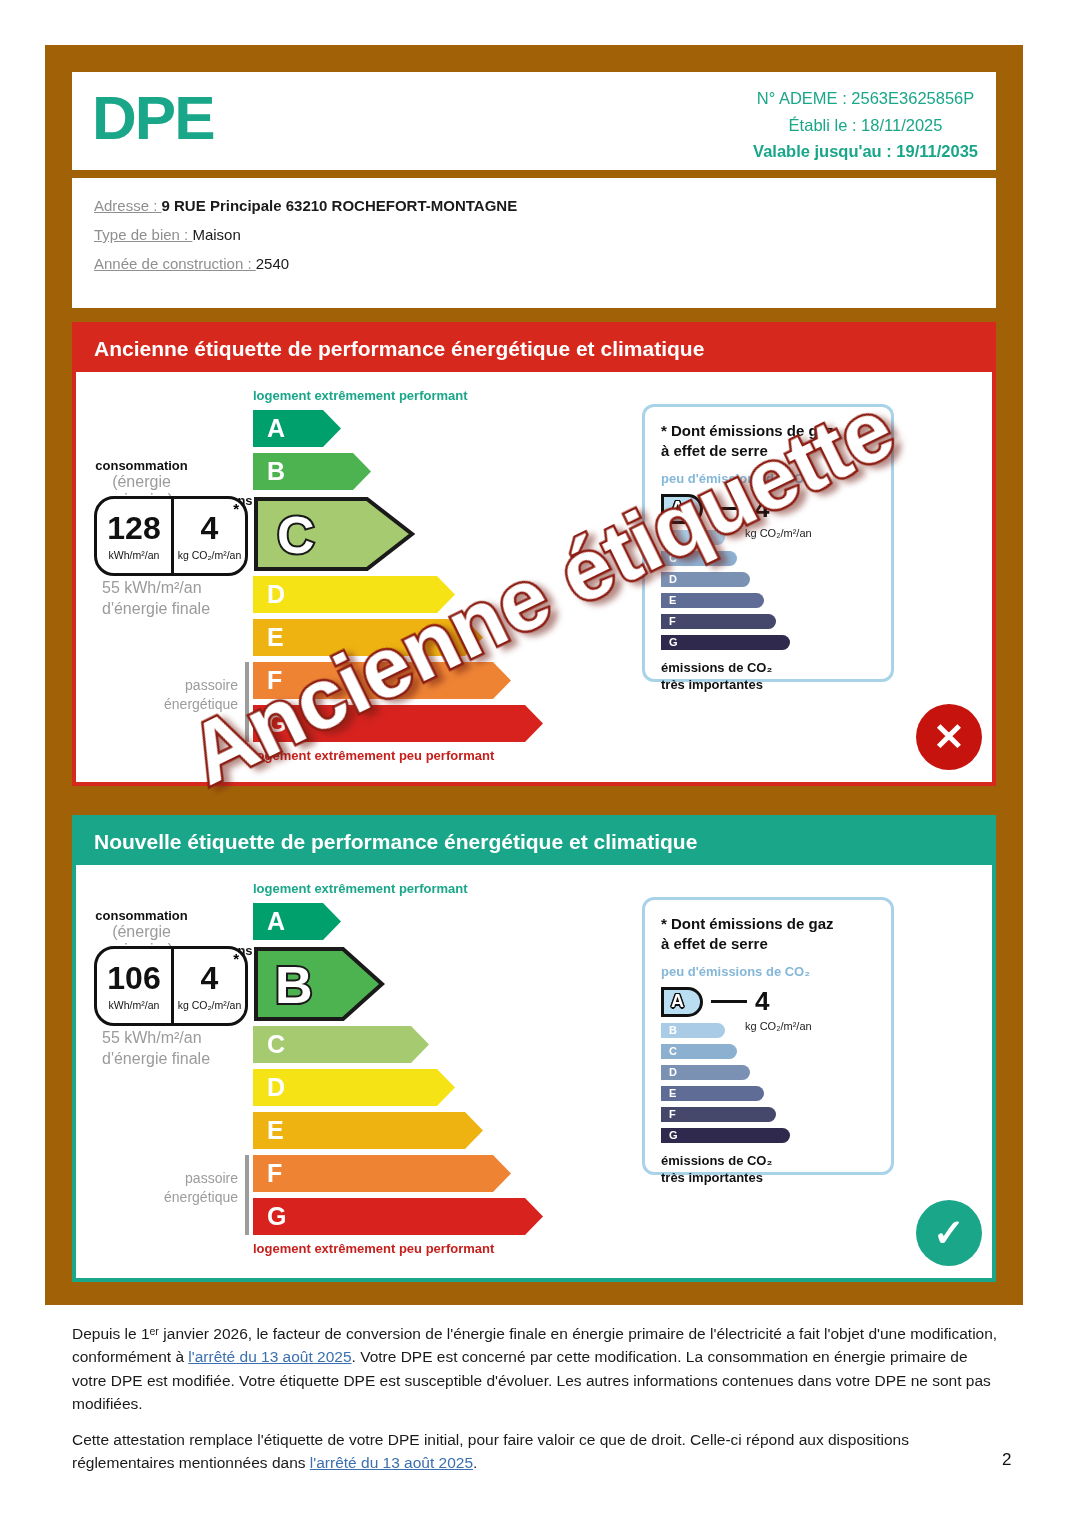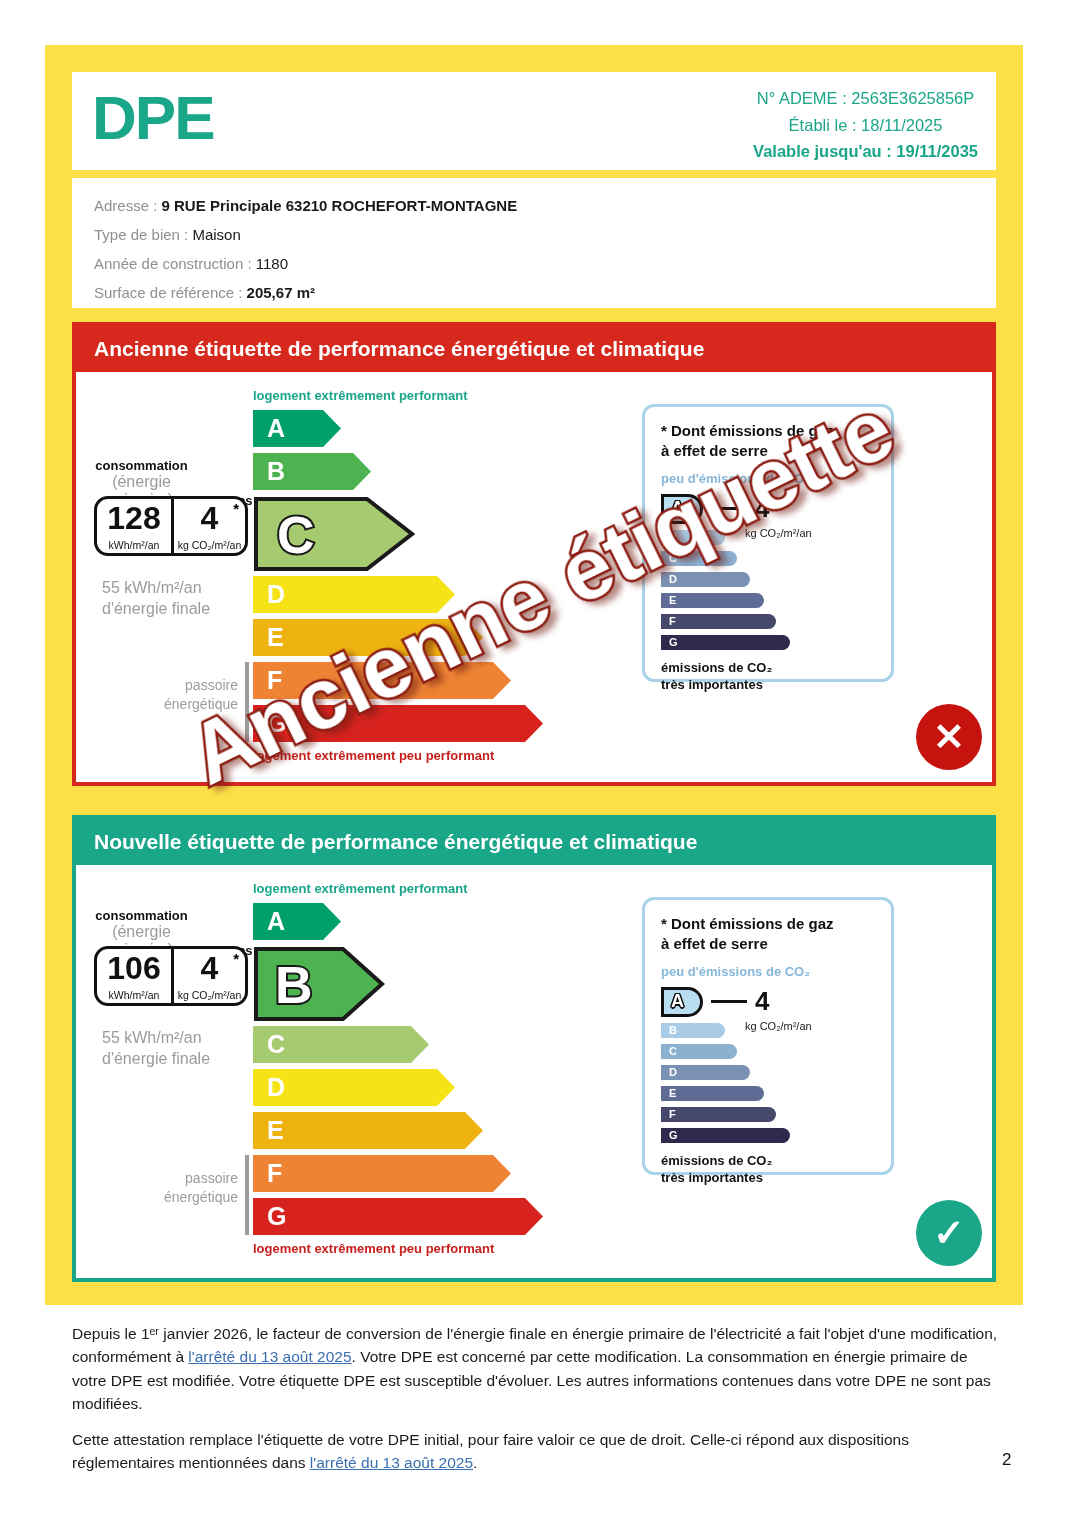--- a/index.html
+++ b/index.html
@@ -1,30 +1,30 @@
 <!DOCTYPE html>
 <html><head>
 <meta charset="utf-8">
 <style>
   * { margin:0; padding:0; box-sizing:border-box; }
   body { background:#ffffff; font-family:"Liberation Sans", sans-serif; }
   .page { position:relative; width:1068px; height:1514px; background:#ffffff; overflow:hidden; }
-  .mint { position:absolute; left:45px; top:45px; width:978px; height:1260px; background:#fde047; }
+  .mint { position:absolute; left:45px; top:45px; width:978px; height:1260px; background:#a16207; }
 
   
   .header-card { position:absolute; left:27px; top:27px; width:924px; height:98px; background:#fff; }
   .logo { position:absolute; left:20px; top:10px; font-size:62px; font-weight:bold; letter-spacing:-2px; color:#1aa689; }
   .doc-title { position:absolute; left:218px; top:16px; font-size:25px; font-weight:bold; color:#111; line-height:1.35; }
   .ademe-info { position:absolute; right:18px; top:13px; text-align:center; color:#1aa689; font-size:16.5px; line-height:1.62; }
   .ademe-info .bold { font-weight:bold; }
 
   
   .addr-card { position:absolute; left:27px; top:133px; width:924px; height:130px; background:#fff; padding:13px 22px; }
   .addr-row { font-size:15px; line-height:29px; color:#1a1a1a; }
-  .addr-row .lbl { color:#8f8f8f; }
+  .addr-row .lbl { color:#8f8f8f;text-decoration:underline; }
   .addr-row .val-bold { font-weight:bold; }
 
   
   .section { position:absolute; width:924px; background:#fff; }
   .section.old { left:27px; top:277px; height:464px; border:4px solid #d7281e; }
   .section.new { left:27px; top:770px; height:467px; border:4px solid #1aa689; }
   .banner { height:46px; display:flex; align-items:center; padding-left:18px; color:#fff; font-size:21px; font-weight:bold; }
   .sec-body { position:relative; width:916px; }
   .section.old .sec-body { height:410px; }
   .section.new .sec-body { height:413px; }
@@ -33,21 +33,21 @@
   .energy-label { position:absolute; left:18px; top:16px; width:540px; height:385px; }
   .cap-top { position:absolute; left:159px; top:0; font-size:13px; font-weight:bold; color:#1aa689; }
   .cap-bottom { position:absolute; left:159px; top:360px; font-size:13px; font-weight:bold; color:#c6201c; }
   .arrow { position:absolute; left:159px; height:37px;
            clip-path:polygon(0 0, calc(100% - 18px) 0, 100% 50%, calc(100% - 18px) 100%, 0 100%); }
   .arrow .ltr { display:block; margin-left:14px; color:#fff; font-weight:bold; font-size:25px; line-height:37px; }
   .ar-a{width:88px;} .ar-b{width:118px;} .ar-c{width:176px;} .ar-d{width:202px;} .ar-e{width:230px;} .ar-f{width:258px;} .ar-g{width:290px;}
   .bigarrow { position:absolute; left:159px; }
   .bigarrow svg { display:block; }
 
-  .vbox { position:absolute; left:0; width:154px; height:60px; border:3px solid #111; border-radius:14px; background:#fff; display:flex; }
+  .vbox { position:absolute; left:0; width:154px; height:80px; border:3px solid #111; border-radius:20px; background:#fff; display:flex; }
   .vcell { display:flex; flex-direction:column; align-items:center; justify-content:center; position:relative; flex:1; }
   .vcell.left { flex:0 0 77px; border-right:3px solid #111; }
   .vnum { font-size:32px; font-weight:bold; color:#111; line-height:1; }
   .vunit { font-size:10.5px; color:#111; margin-top:5px; }
   .vstar { position:absolute; top:1px; right:6px; font-size:15px; font-weight:bold; }
   .vlabels { position:absolute; left:0; width:176px; display:flex; align-items:flex-end; }
   .vlabels .cons { width:95px; text-align:center; }
   .vlabels .cons .l1 { font-size:13px; font-weight:bold; color:#111; }
   .vlabels .cons .l2 { font-size:16px; color:#9b9b9b; }
   .vlabels .emis { width:78px; text-align:left; font-size:13px; font-weight:bold; color:#111; padding-bottom:1px; }
@@ -95,22 +95,21 @@
       <div class="ademe-info">
         <div>N° ADEME : 2563E3625856P</div>
         <div>Établi le : 18/11/2025</div>
         <div class="bold">Valable jusqu'au : 19/11/2035</div>
       </div>
     </div>
 
     <div class="addr-card">
       <div class="addr-row"><span class="lbl">Adresse : </span><span class="val-bold">9 RUE Principale 63210 ROCHEFORT-MONTAGNE</span></div>
       <div class="addr-row"><span class="lbl">Type de bien : </span><span>Maison</span></div>
-      <div class="addr-row"><span class="lbl">Année de construction : </span><span>1180</span></div>
-      <div class="addr-row"><span class="lbl">Surface de référence : </span><span class="val-bold">205,67 m²</span></div>
+      <div class="addr-row"><span class="lbl">Année de construction : </span><span>2540</span></div>
     </div>
 
     <div class="section old">
       <div class="banner" style="background-color: rgb(215, 40, 30);">
           <span>Ancienne étiquette de performance énergétique et climatique</span>
         </div>
       <div class="sec-body">
 
         <div class="energy-label">
           <div class="cap-top">logement extrêmement performant</div>

